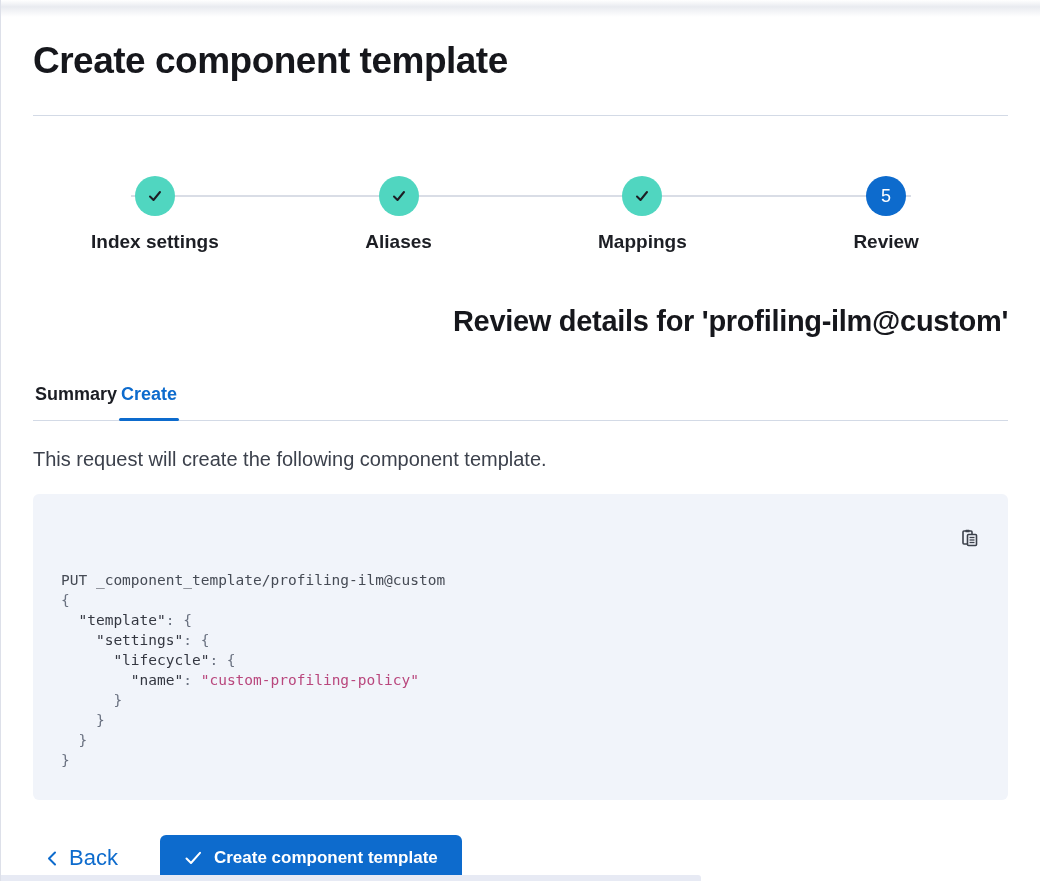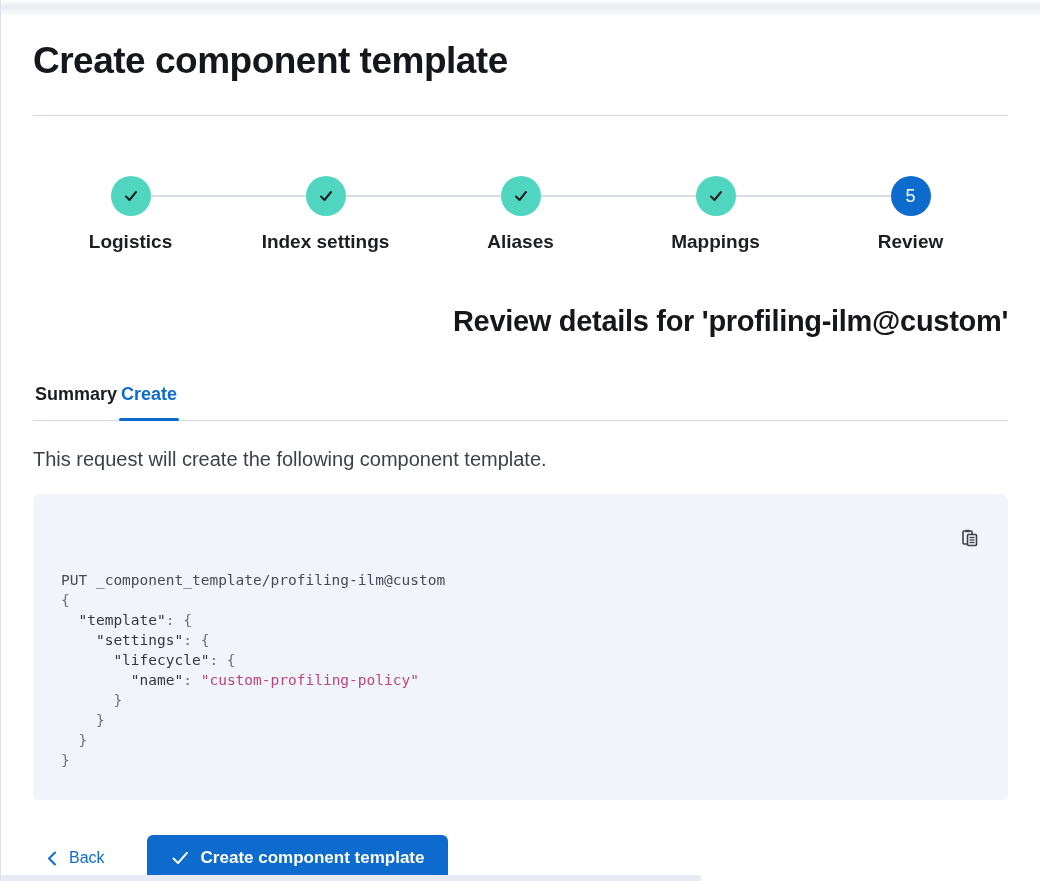--- a/index.html
+++ b/index.html
@@ -70,21 +70,21 @@
   .tok-s { color:#b9477d; }
   .copy-btn {
     position:absolute; top:32px; right:26px;
     background:none; border:none; cursor:pointer; padding:2px;
   }
 
   
   .footer { margin-top:35px; display:flex; align-items:center; }
   .back-link {
     display:inline-flex; align-items:center; gap:9px;
-    color:#0d6bcd; font-size:16px; font-weight:500;
+    color:#0d6bcd; font-size:22px; font-weight:500;
     text-decoration:none; cursor:pointer; padding:8px 12px;
   }
   .primary-btn {
     margin-left:30px;
     display:inline-flex; align-items:center; gap:11px;
     background:#0d6bcd; color:#ffffff; border:none; border-radius:6px;
     height:46px; padding:0 24px; font-family:inherit;
     font-size:17px; font-weight:600; cursor:pointer;
   }
   .bottom-strip {
@@ -98,28 +98,20 @@
 <div class="top-shadow"></div>
 
 <div class="page">
 
   <h1>Create component template</h1>
 
   <hr class="rule">
 
   <div class="stepper" id="stepper">
     <div class="stepper-line"></div>
-  <div class="step">
-        <div class="step-circle complete">
-          <svg width="18" height="16" viewBox="0 0 18 16">
-            <polyline points="4,8.5 7.5,12 14,4" fill="none" stroke="#1d1e24" stroke-width="2" stroke-linecap="round" stroke-linejoin="round"></polyline>
-          </svg>
-        </div>
-        <div class="step-label">Logistics</div>
-      </div>
       <div class="step">
         <div class="step-circle complete">
           <svg width="18" height="16" viewBox="0 0 18 16">
             <polyline points="4,8.5 7.5,12 14,4" fill="none" stroke="#1d1e24" stroke-width="2" stroke-linecap="round" stroke-linejoin="round"></polyline>
           </svg>
         </div>
         <div class="step-label">Index settings</div>
       </div>
       <div class="step">
         <div class="step-circle complete">

